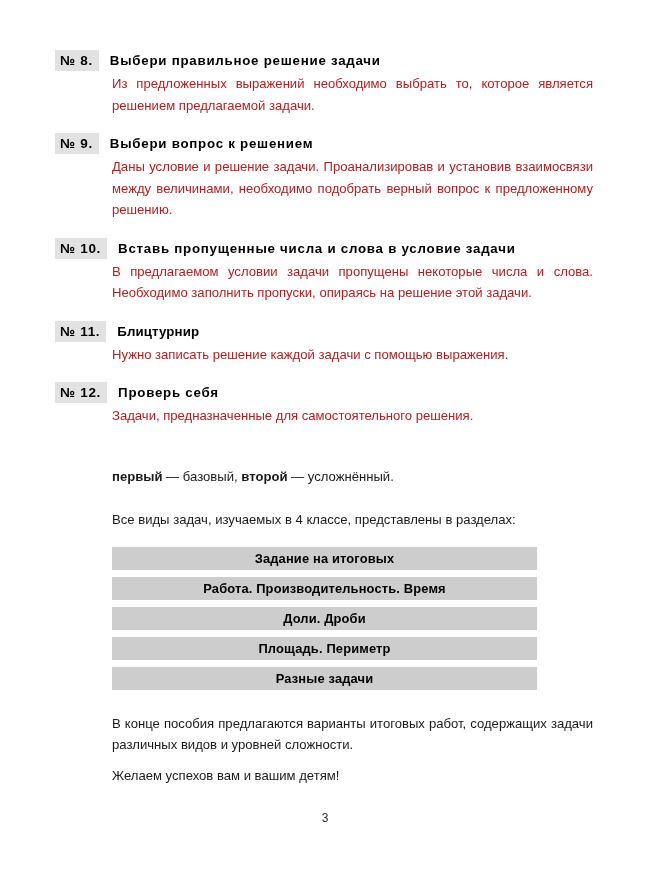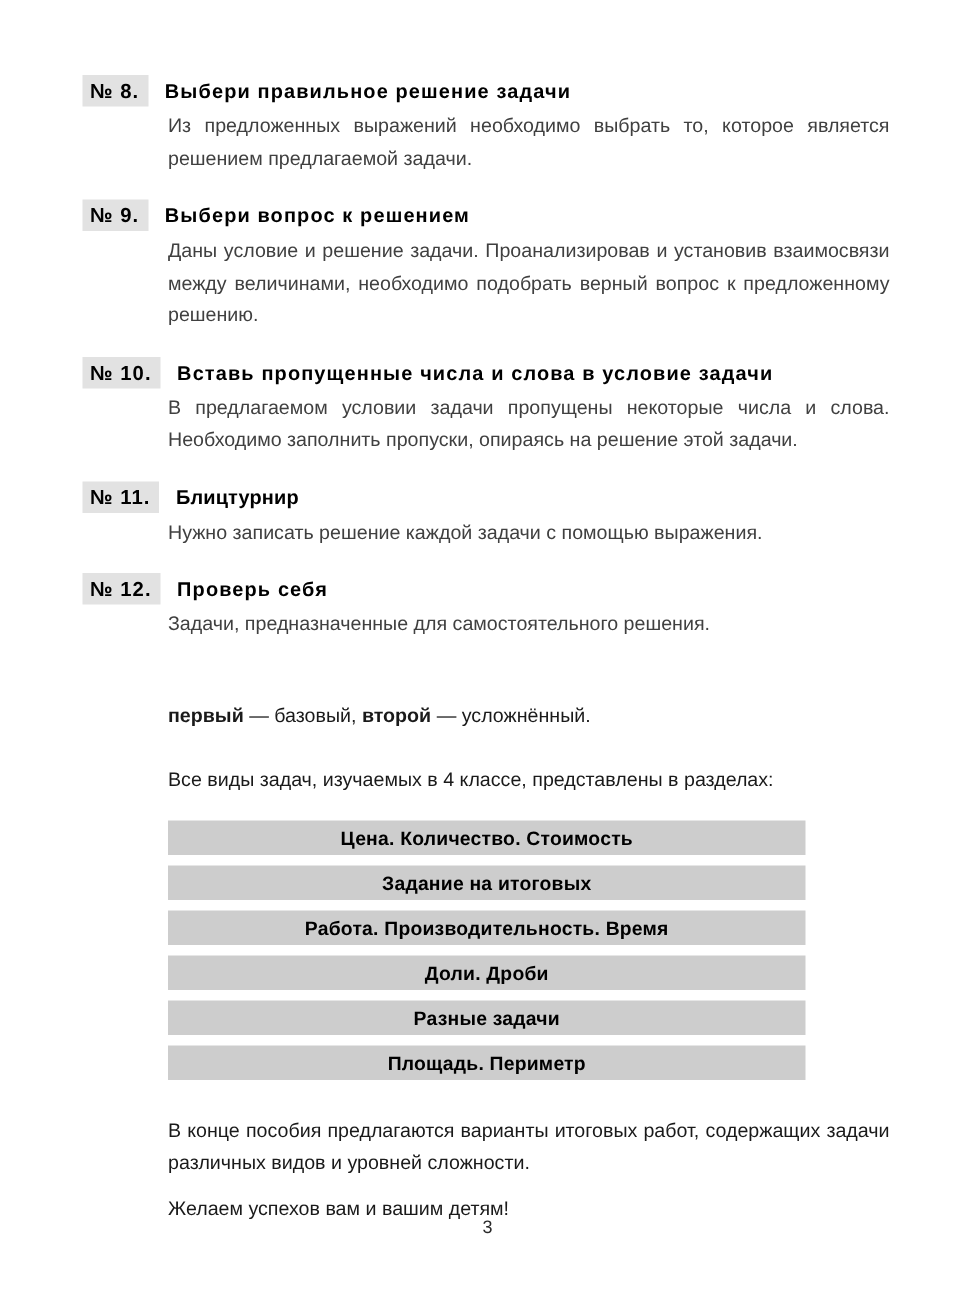--- a/index.html
+++ b/index.html
@@ -71,21 +71,21 @@
   .entry-head.tight {
     letter-spacing: 0.1px;
   }
 
   .entry-body {
     margin-left: 57px;
     margin-top: 2px;
     font-size: 13.1px;
     line-height: 21.5px;
     text-align: justify;
-    color: #404040;
+    color: #b91c1c;
   }
   .entry-body.nojust {
     text-align: left;
   }
 
   
   .para {
     margin-left: 57px;
     font-size: 13.1px;
     line-height: 21.5px;
@@ -176,26 +176,25 @@
 
     <div class="gap-lg"></div>
 
     <div class="para"><b>первый</b><span> — базовый, </span><b>второй</b><span> — усложнённый.</span></div>
 
     <div class="gap-lg"></div>
 
     <div class="para">Все виды задач, изучаемых в 4 классе, представлены в разделах:</div>
 
     <div class="bars">
-      <div class="bar">Цена. Количество. Стоимость</div>
       <div class="bar">Задание на итоговых</div>
       <div class="bar">Работа. Производительность. Время</div>
       <div class="bar">Доли. Дроби</div>
+      <div class="bar">Площадь. Периметр</div>
       <div class="bar">Разные задачи</div>
-      <div class="bar">Площадь. Периметр</div>
     </div>
 
     <div class="gap-md"></div>
 
     <div class="para justify">В конце пособия предлагаются варианты итоговых работ, содержащих задачи различных видов и уровней сложности.</div>
     <div class="gap-sm"></div>
     <div class="para center">Желаем успехов вам и вашим детям!</div>
 
   </div>
 

